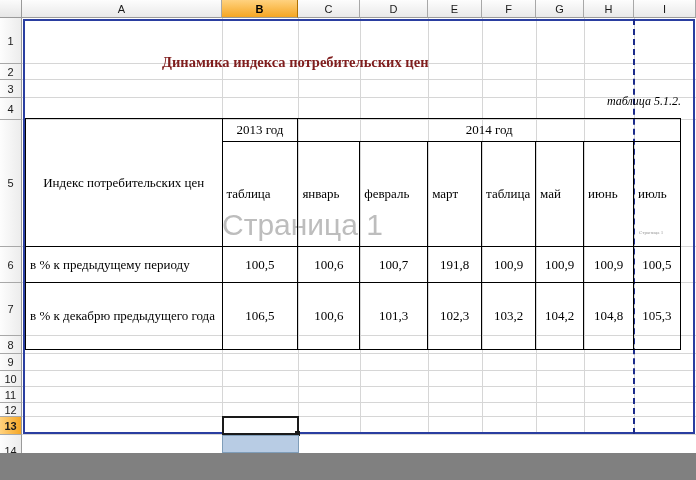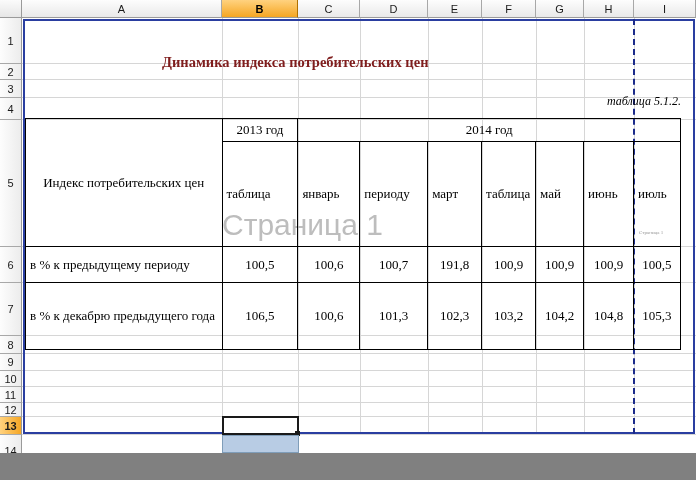--- a/index.html
+++ b/index.html
@@ -268,21 +268,21 @@
       </colgroup>
       <tbody>
         <tr>
           <td rowspan="2" class="c" style="height:128px">Индекс потребительских цен</td>
           <td class="c" style="height:23px">2013 год</td>
           <td class="c" colspan="7">2014 год</td>
         </tr>
         <tr>
           <td class="l">таблица</td>
           <td class="l">январь</td>
-          <td class="l">периоду</td>
+          <td class="l">февраль</td>
           <td class="l">март</td>
           <td class="l">таблица</td>
           <td class="l">май</td>
           <td class="l">июнь</td>
           <td class="l">июль</td>
         </tr>
         <tr>
           <td class="l" style="height:36px">в % к предыдущему периоду</td>
           <td class="c">100,5</td>
           <td class="c">100,6</td>

